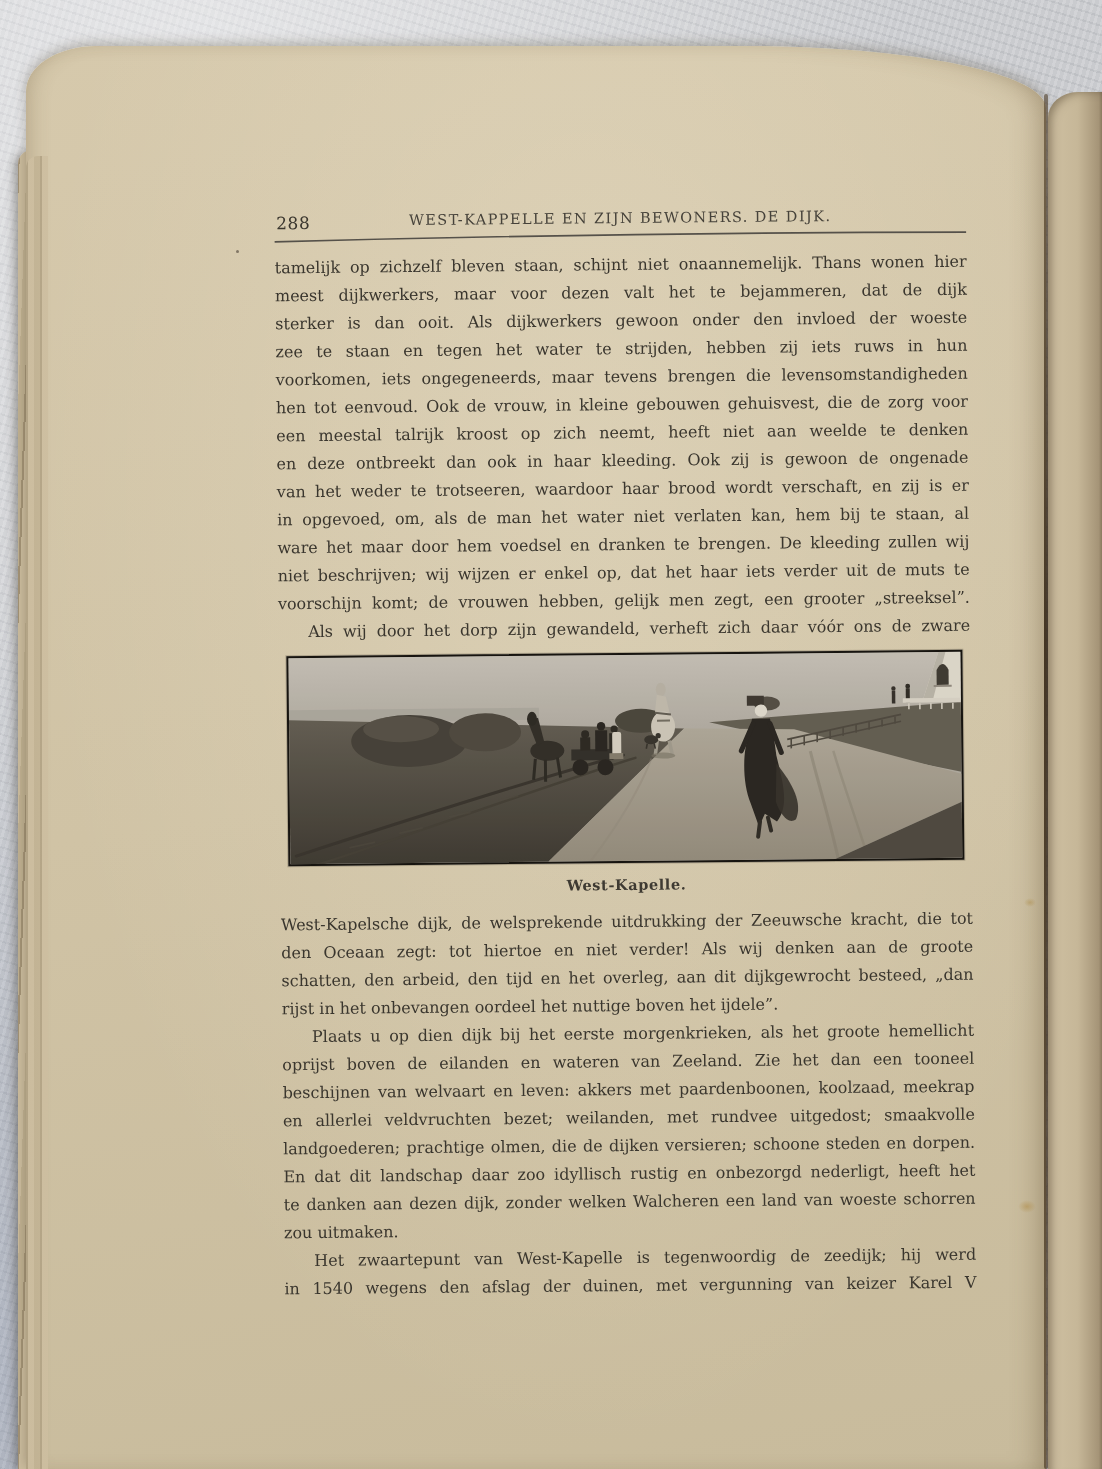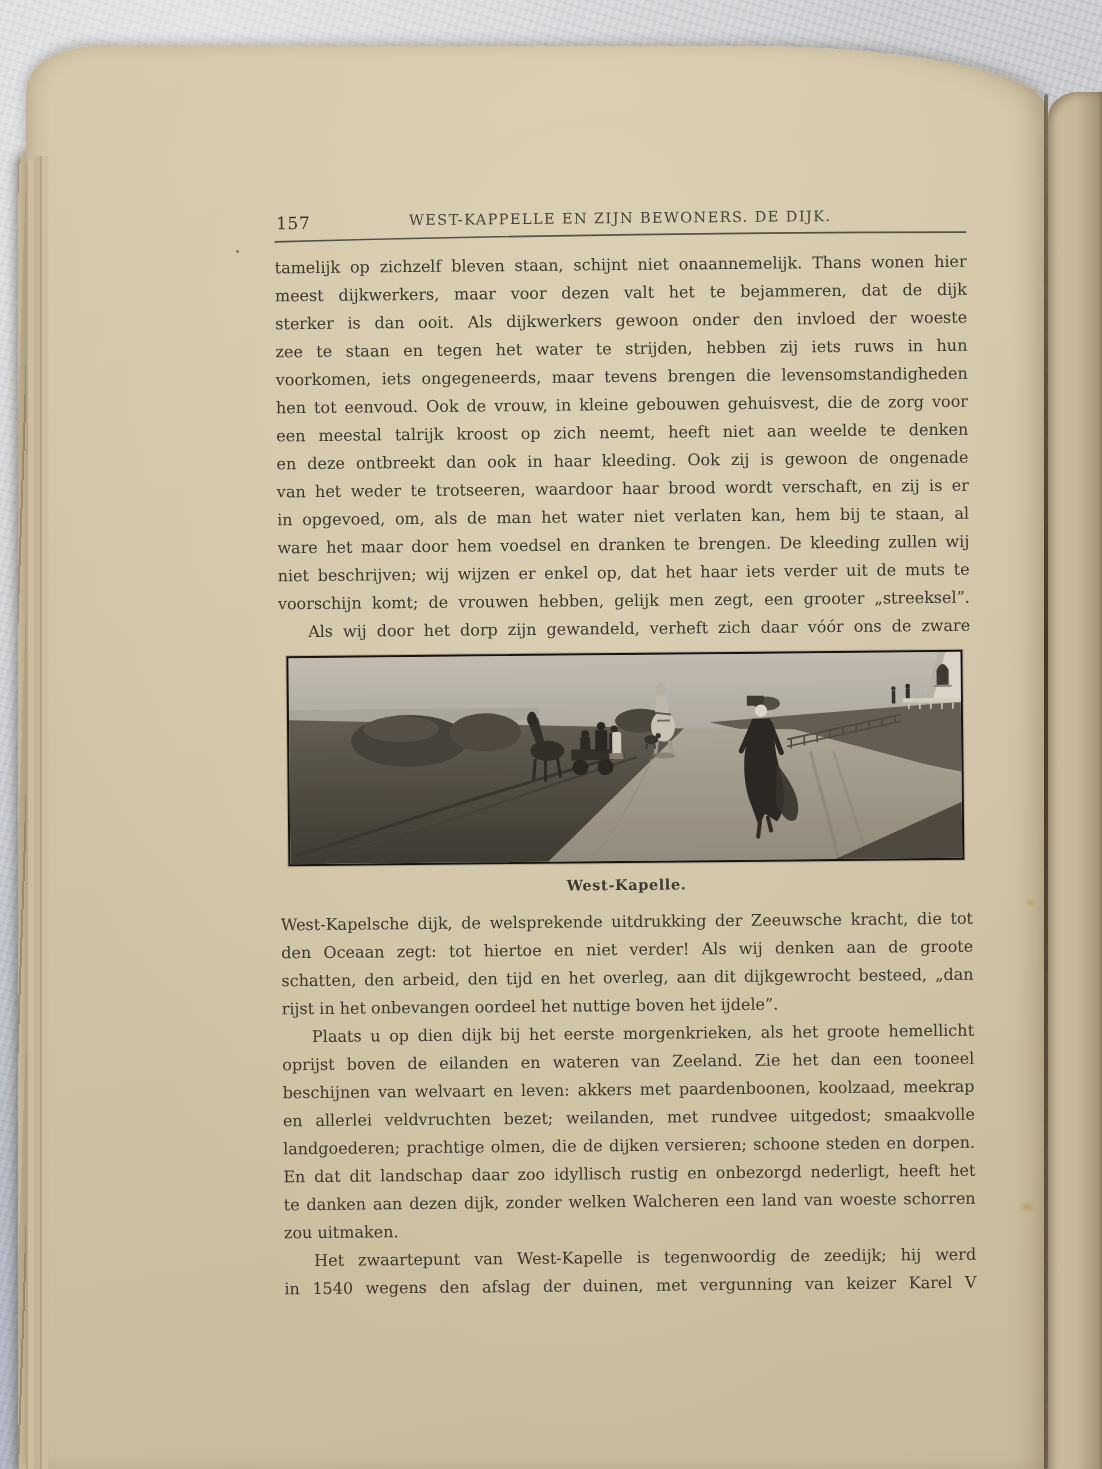--- a/index.html
+++ b/index.html
@@ -96,21 +96,21 @@
 <div class="crease"></div>
 <div class="page-next"></div>
 
 <div class="stain s1"></div>
 <div class="stain s2"></div>
 <div class="speck"></div>
 
 <div class="content">
 
   <div class="header">
-    <span class="page-number">157</span>
+    <span class="page-number">288</span>
     <span class="running-title">WEST-KAPPELLE EN ZIJN BEWONERS. DE DIJK.</span>
   </div>
   <svg class="header-rule" viewBox="0 0 692 8" preserveAspectRatio="none">
     <path d="M0,6.5 Q340,0.5 692,3.5" stroke="#55514a" stroke-width="1.7" fill="none"></path>
   </svg>
 
   <div class="bodytext" id="text-before">
       <div class="para">
         <div class="tline">tamelijk op zichzelf bleven staan, schijnt niet onaannemelijk. Thans wonen hier</div>
         <div class="tline">meest dijkwerkers, maar voor dezen valt het te bejammeren, dat de dijk</div>

